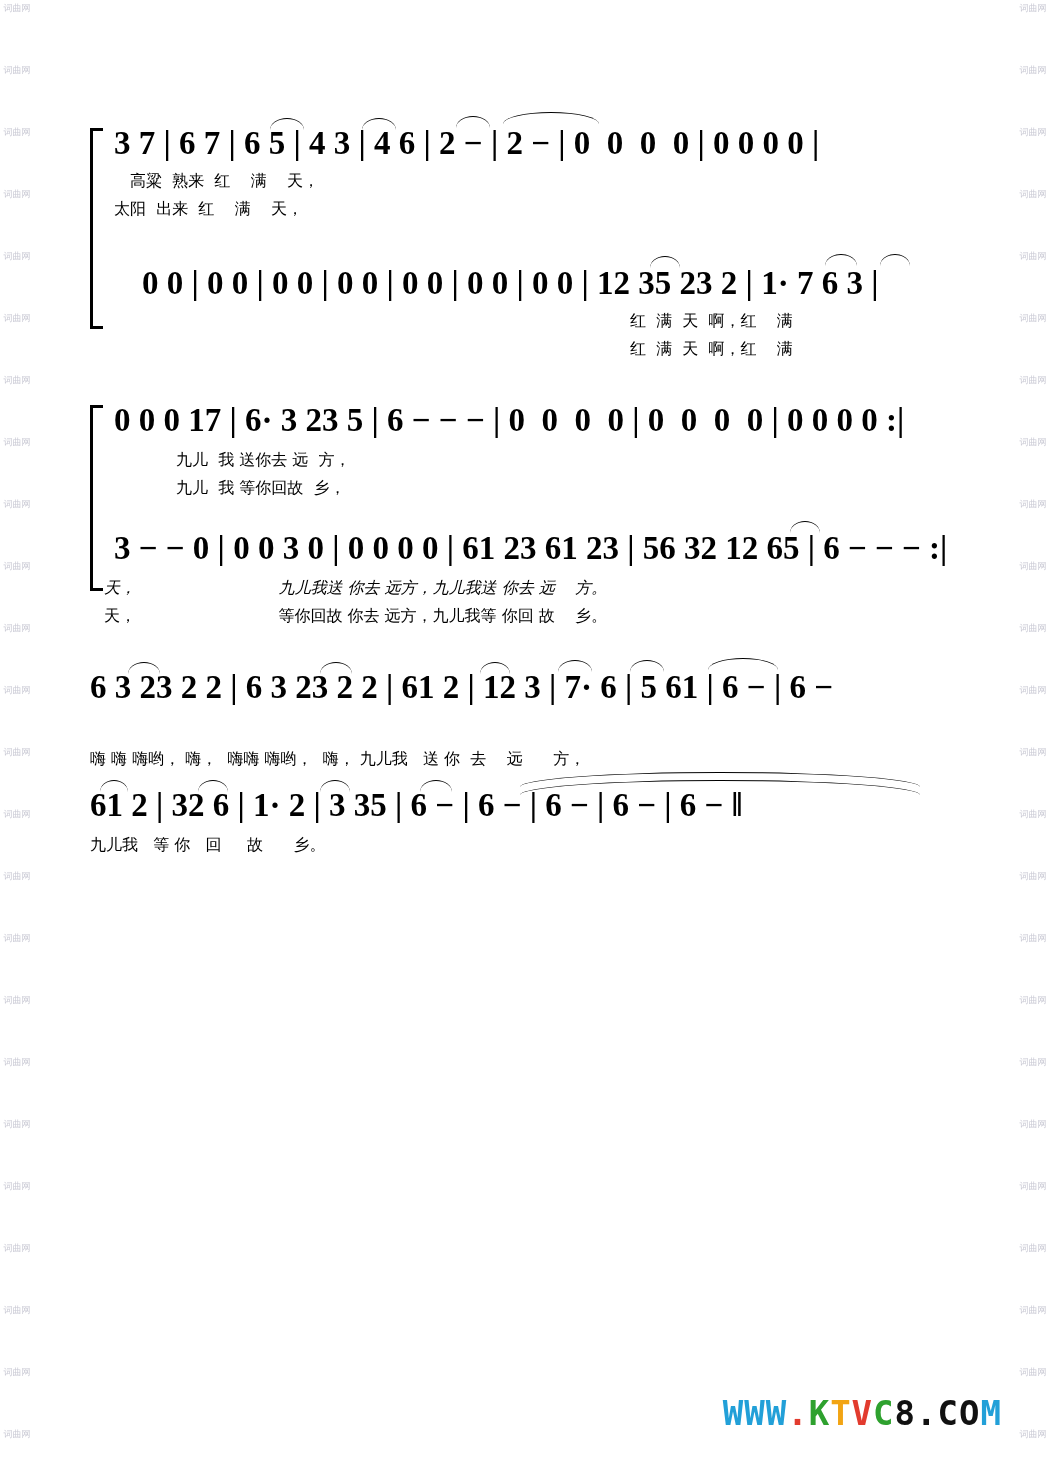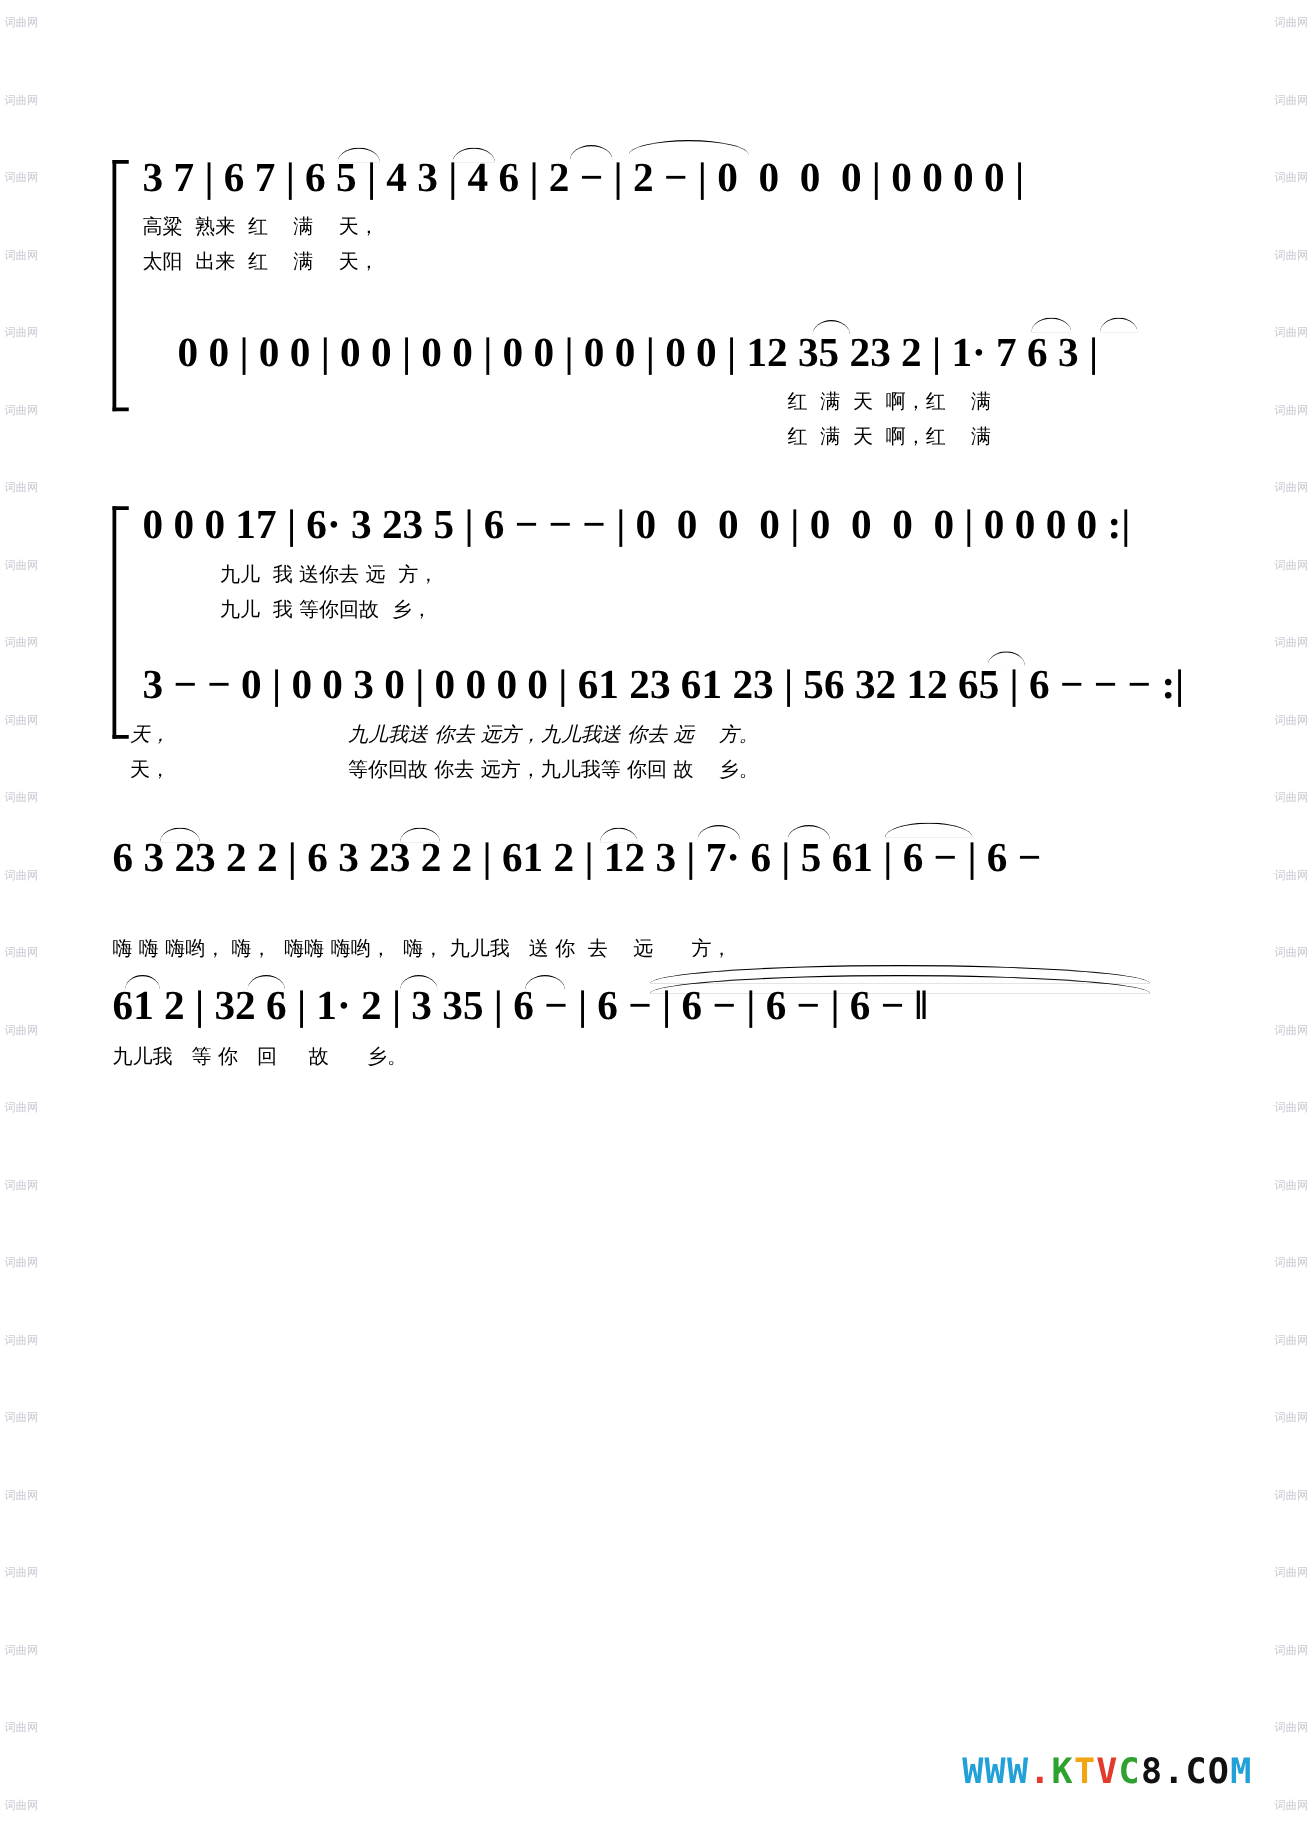--- a/index.html
+++ b/index.html
@@ -27,21 +27,21 @@
   .wm-strip.left  { left: 0; }
   .wm-strip.right { right: 0; }
   .wm-cell {
     height: 62px;
     font-size: 9px;
     line-height: 11px;
     color: #c9c9d4;
     text-align: center;
     letter-spacing: 0px;
     font-family: "DejaVu Sans", sans-serif;
-    padding-top: 14px;
+    padding-top: 3px;
     box-sizing: border-box;
   }
 
   
   .sheet {
     position: absolute;
     left: 0;
     top: 0;
     width: 1050px;
     height: 1465px;
@@ -104,21 +104,21 @@
     border-top: 1.4px solid #000;
     border-radius: 50% / 100% 100% 0 0;
   }
 
   
   .logo {
     position: absolute;
     right: 48px;
     bottom: 32px;
     font-family: "DejaVu Sans Mono", monospace;
-    font-size: 28px;
+    font-size: 34px;
     font-weight: 700;
     letter-spacing: 1px;
     white-space: pre;
   }
 </style>
 </head>
 <body>
 
 <div class="wm-strip left" id="wm-left">
     <div class="wm-cell">词曲网</div>
@@ -174,21 +174,21 @@
   </div>
 
 <div class="sheet">
 
   <div class="system" style="top:128px;">
     <div class="brace" style="top:0; height:195px;"></div>
 
     <div class="staff-line" style="left:24px; top:0;">
       <span class="notes">3 7 | 6 7 | 6 5 | 4 3 | 4 6 | 2 − | 2 − | 0  0  0  0 | 0 0 0 0 |</span>
     </div>
-    <div class="staff-line" style="left:24px; top:42px;">
+    <div class="staff-line" style="left:40px; top:42px;">
       <span class="lyric">高粱  熟来  红    满    天，</span>
     </div>
     <div class="staff-line lyric2" style="left:24px; top:68px;">
       <span class="lyric">太阳  出来  红    满    天，</span>
     </div>
 
     <div class="slur" style="left:180px; top:-10px; width:34px;"></div>
     <div class="slur" style="left:272px; top:-10px; width:34px;"></div>
     <div class="slur" style="left:366px; top:-12px; width:34px;"></div>
     <div class="slur" style="left:413px; top:-16px; width:96px;"></div>

